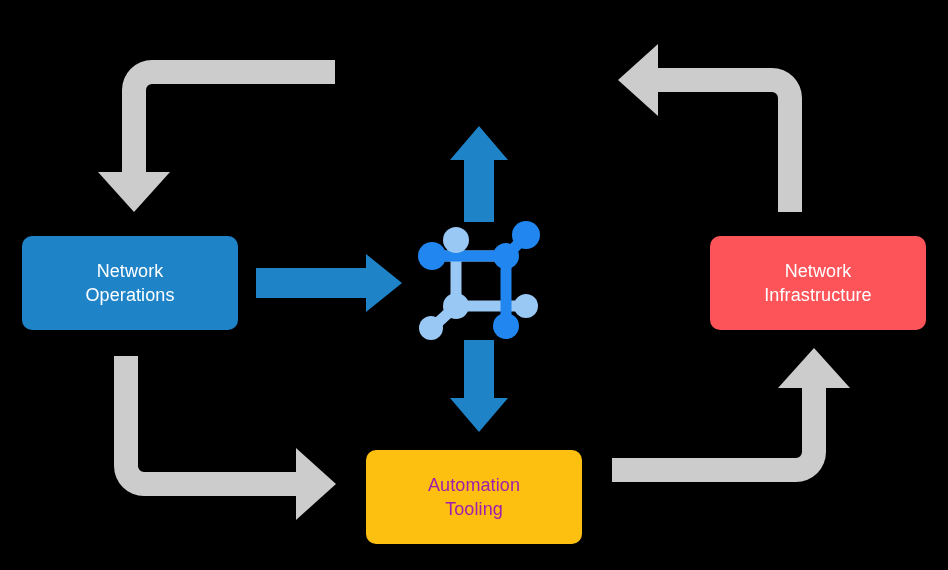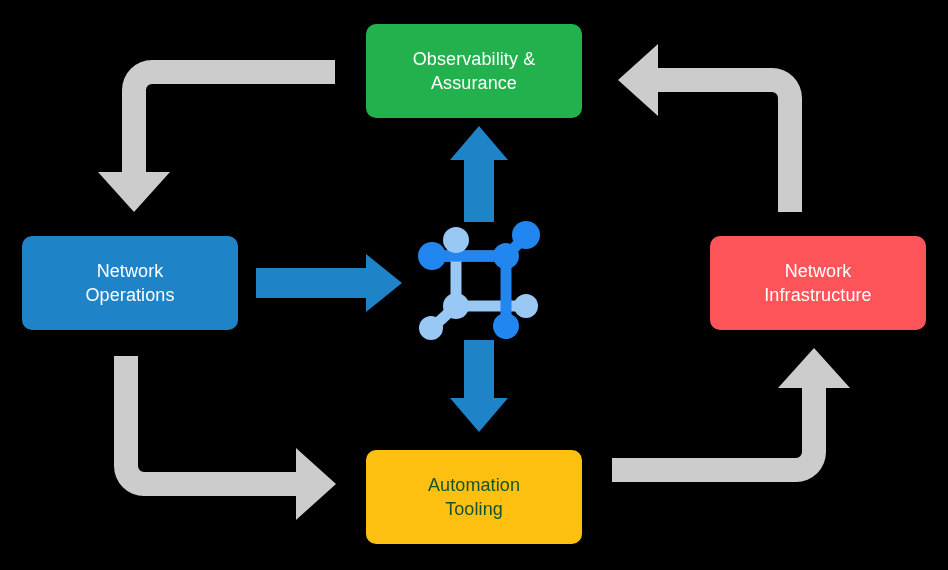--- a/index.html
+++ b/index.html
@@ -107,25 +107,23 @@
     </g>
 
     <g fill="#2186f0">
       <circle cx="14" cy="38" r="14"></circle>
       <circle cx="88" cy="38" r="13"></circle>
       <circle cx="108" cy="17" r="14"></circle>
       <circle cx="88" cy="108" r="13"></circle>
     </g>
   </svg>
 
-  <div class="node-box" id="box-observability" style="background: rgb(34, 177, 76); color: rgb(255, 255, 255);">Observability &amp;
-Assurance</div>
 
   <div class="node-box" id="box-operations" style="background: rgb(31, 131, 200); color: rgb(255, 255, 255);">Network
 Operations</div>
 
   <div class="node-box" id="box-infrastructure" style="background: rgb(252, 84, 89); color: rgb(255, 255, 255);">Network
 Infrastructure</div>
 
-  <div class="node-box" id="box-automation" style="background: rgb(253, 192, 16); color: #14532d;">Automation
+  <div class="node-box" id="box-automation" style="background: rgb(253, 192, 16); color: #a21caf;">Automation
 Tooling</div>
 
 </div>
 
 </body></html>

